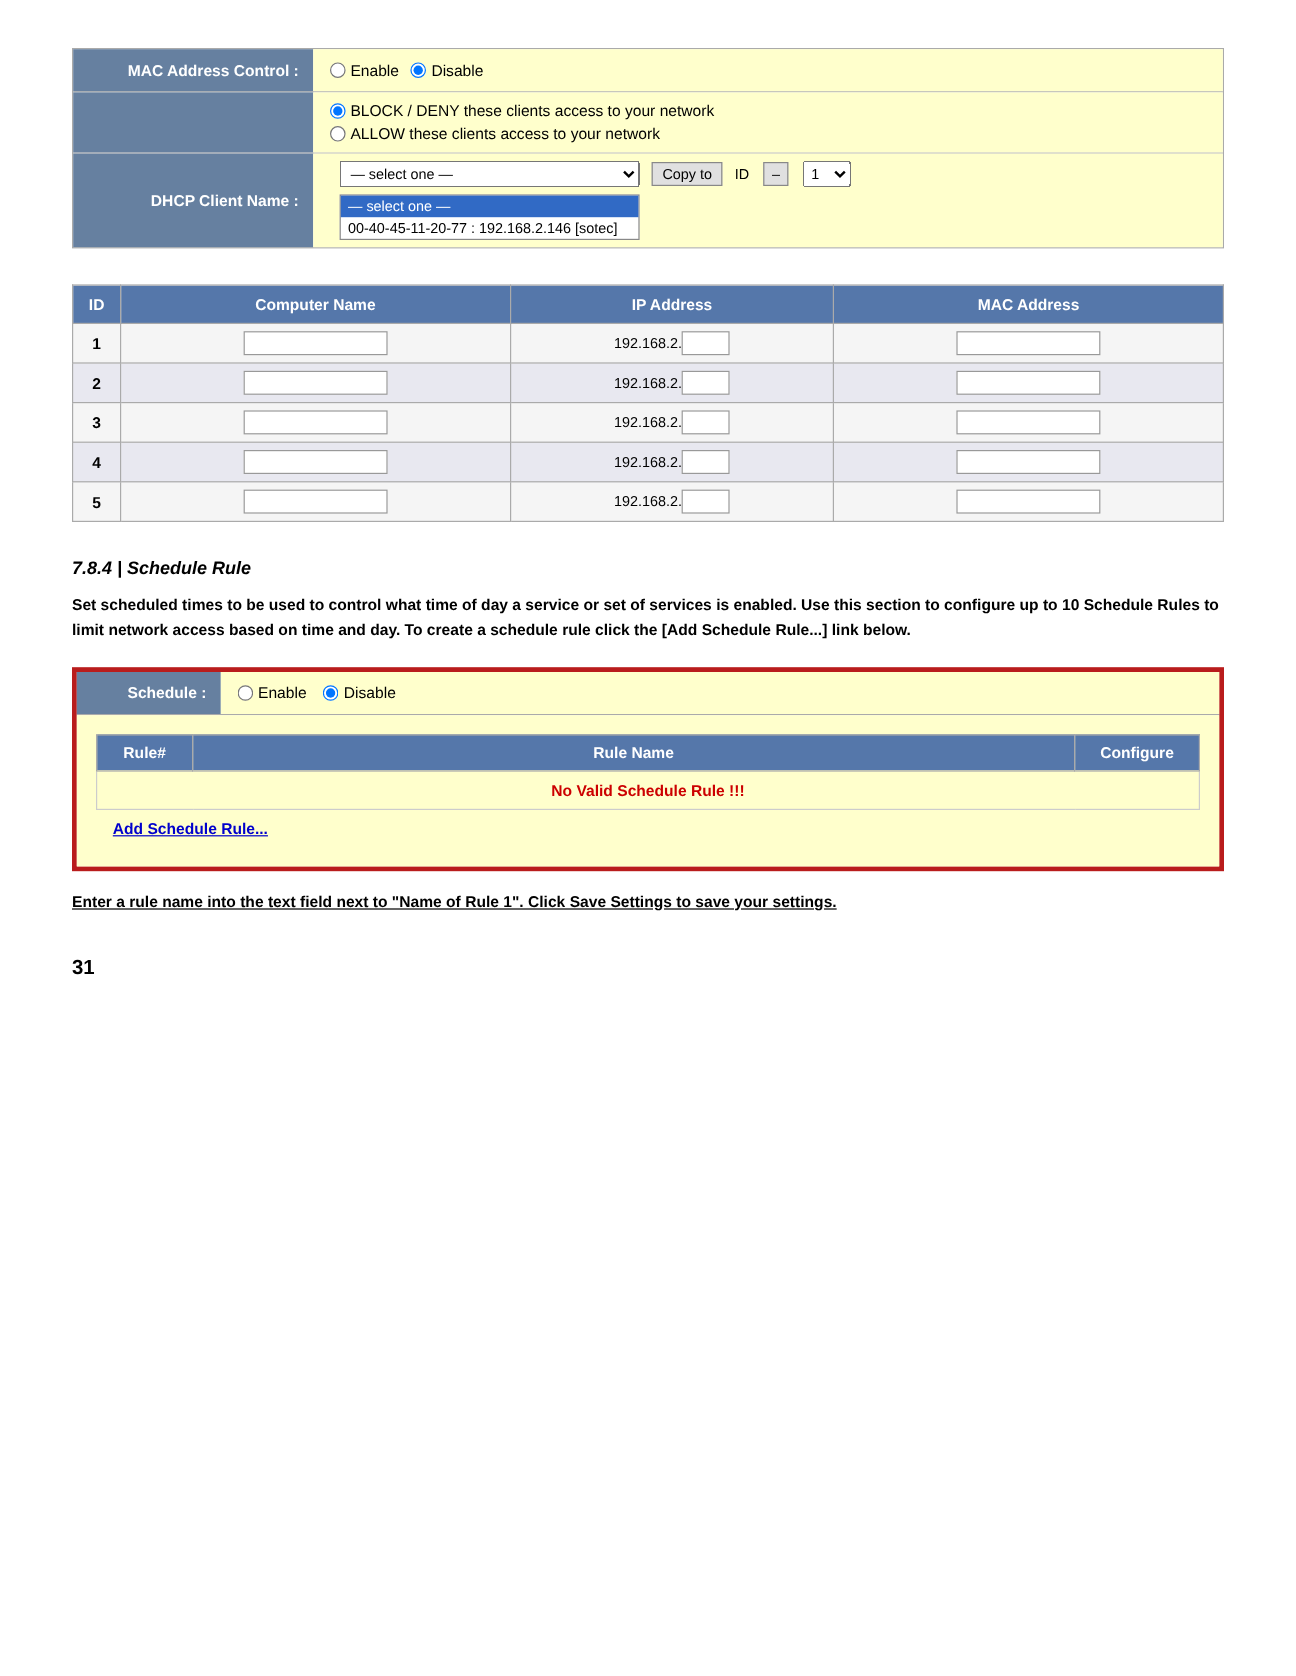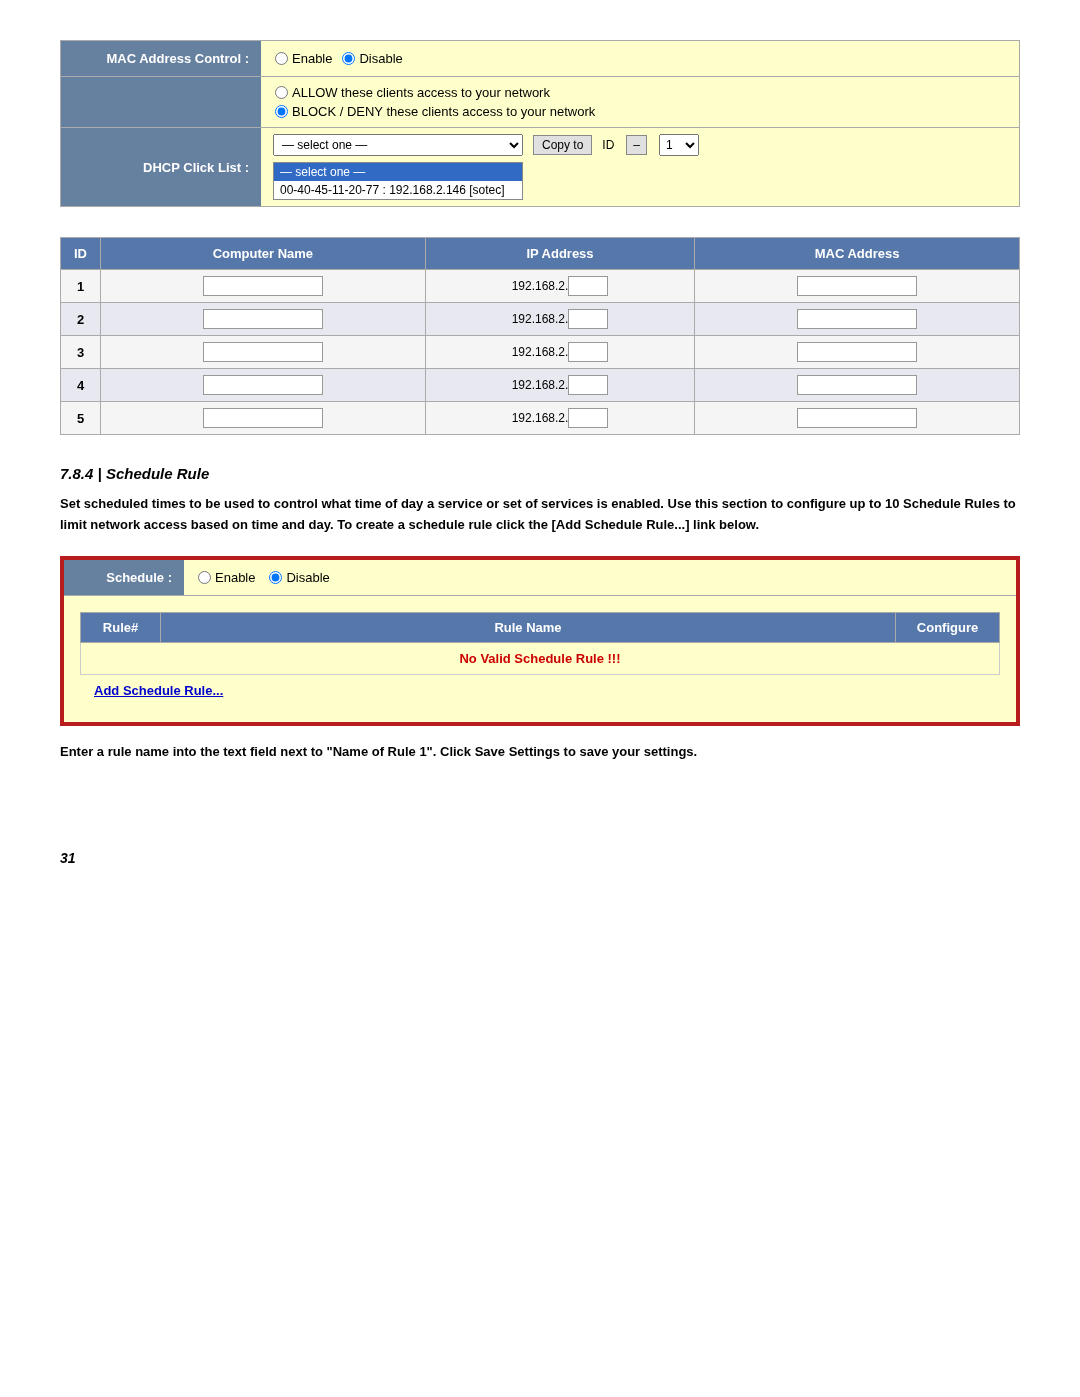--- a/index.html
+++ b/index.html
@@ -60,21 +60,21 @@
     }
 
     .radio-label {
       display: flex;
       align-items: center;
       gap: 4px;
       cursor: pointer;
     }
 
     .dhcp-row .mac-content-cell {
-      padding: 6px 12px;
+      padding: 6px 22px;
     }
 
     .select-dropdown {
       padding: 2px 4px;
       font-size: 12px;
       width: 250px;
     }
 
     .copy-to-btn {
       padding: 2px 8px;
@@ -259,27 +259,27 @@
       font-weight: bold;
       display: block;
       padding: 8px 14px;
       background: #ffffcc;
     }
 
     .bottom-desc {
       font-size: 13px;
       font-weight: bold;
       line-height: 1.6;
+      text-decoration: underline;
     }
 
     .page-number {
-      margin-top: 88px;
-      font-size: 14px;
-      font-weight: bold;
-      font-style: italic;
+      margin-top: 35px;
+      font-size: 17px;
+      font-weight: bold;
     }
 
     .minus-btn {
       padding: 2px 6px;
       font-size: 12px;
       background: #e0e0e0;
       border: 1px solid #888;
       cursor: pointer;
       margin: 0 2px;
     }
@@ -305,36 +305,36 @@
         </label>
       </div>
     </div>
   </div>
 
   <div class="mac-row">
     <div class="mac-label-cell"></div>
     <div class="mac-content-cell">
       <div class="mac-content-row">
         <label class="radio-label">
+          <input type="radio" name="access_control" value="block" checked="" style="">
+          <span>BLOCK / DENY these clients access to your network</span>
+        </label>
+      </div>
+      <div class="mac-content-row">
+        <label class="radio-label">
           <input type="radio" name="access_control" value="allow" style="">
           <span>ALLOW these clients access to your network</span>
         </label>
       </div>
-      <div class="mac-content-row">
-        <label class="radio-label">
-          <input type="radio" name="access_control" value="block" checked="" style="">
-          <span>BLOCK / DENY these clients access to your network</span>
-        </label>
-      </div>
     </div>
   </div>
 
   <div class="mac-row dhcp-row">
     <div class="mac-label-cell">
-      <span>DHCP Click List :</span>
+      <span>DHCP Client Name :</span>
     </div>
     <div class="mac-content-cell">
       <div class="mac-content-row">
         <select class="select-dropdown">
           <option>— select one —</option>
           <option>00-40-45-11-20-77 : 192.168.2.146 [sotec]</option>
         </select>
         <button class="copy-to-btn">Copy to</button>
         <span class="id-label">ID</span>
         <button class="minus-btn">–</button>

